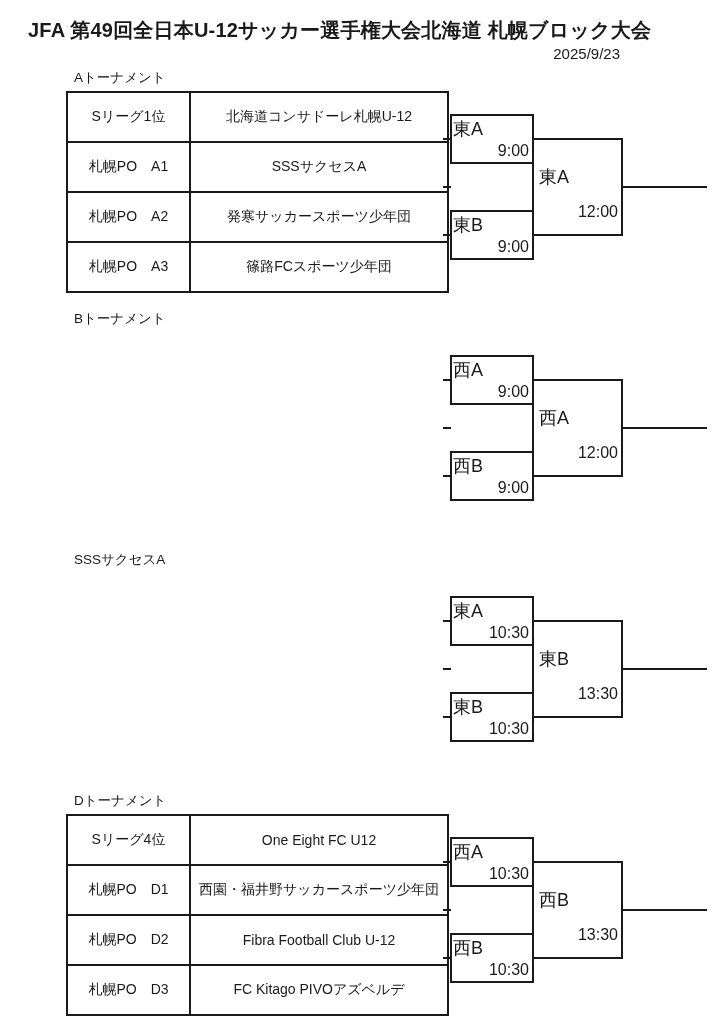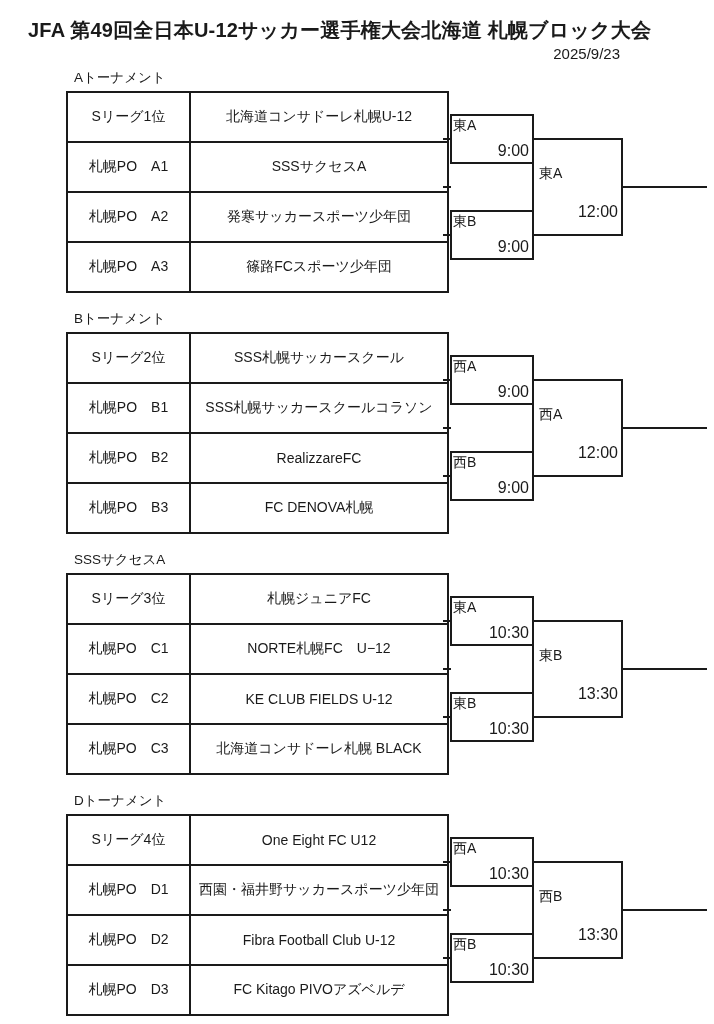--- a/index.html
+++ b/index.html
@@ -18,21 +18,21 @@
   }
   table.teams td{
     border:2px solid #1a1a1a;height:48px;padding:0;
     text-align:center;vertical-align:middle;font-size:14px;
     overflow:hidden;white-space:nowrap;
   }
   td.slot{width:121px;}
   td.team{width:256px;}
   .bracket{position:absolute;left:399px;top:22px;}
   .bracket line,.bracket rect{stroke:#1a1a1a;stroke-width:2;fill:none;}
-  .venue{position:absolute;font-size:14px;white-space:nowrap;}
+  .venue{position:absolute;font-size:18px;white-space:nowrap;}
   .time{position:absolute;font-size:16px;text-align:right;white-space:nowrap;}
   .sf1-venue{left:409px;top:48px;}
   .sf1-time{left:409px;top:73px;width:76px;}
   .sf2-venue{left:409px;top:144px;}
   .sf2-time{left:409px;top:169px;width:76px;}
   .final-venue{left:495px;top:96px;}
   .final-time{left:490px;top:134px;width:84px;}
   .sec-a{top:69px;}
   .sec-b{top:310px;padding-left:36px;}
   .sec-c{top:551px;}
@@ -78,79 +78,39 @@
   <div class="venue sf1-venue">東A</div>
   <div class="time sf1-time">9:00</div>
   <div class="venue sf2-venue">東B</div>
   <div class="time sf2-time">9:00</div>
   <div class="venue final-venue">東A</div>
   <div class="time final-time">12:00</div>
 </section>
 
 <section class="tournament sec-b">
   <div class="sec-label">Bトーナメント</div>
-  <table class="teams">
-    <tbody>
-      <tr>
-        <td class="slot">Sリーグ2位</td>
-        <td class="team">SSS札幌サッカースクール</td>
-      </tr>
-      <tr>
-        <td class="slot">札幌PO　B1</td>
-        <td class="team">SSS札幌サッカースクールコラソン</td>
-      </tr>
-      <tr>
-        <td class="slot">札幌PO　B2</td>
-        <td class="team">RealizzareFC</td>
-      </tr>
-      <tr>
-        <td class="slot">札幌PO　B3</td>
-        <td class="team">FC DENOVA札幌</td>
-      </tr>
-    </tbody>
-  </table>
   <svg class="bracket" width="270" height="192" viewBox="0 0 270 192" shape-rendering="crispEdges">
     <line x1="0" y1="48" x2="8" y2="48"></line>
     <line x1="0" y1="96" x2="8" y2="96"></line>
     <line x1="0" y1="144" x2="8" y2="144"></line>
     <rect x="8" y="24" width="82" height="48"></rect>
     <rect x="8" y="120" width="82" height="48"></rect>
     <rect x="90" y="48" width="89" height="96"></rect>
     <line x1="179" y1="96" x2="264" y2="96"></line>
   </svg>
   <div class="venue sf1-venue">西A</div>
   <div class="time sf1-time">9:00</div>
   <div class="venue sf2-venue">西B</div>
   <div class="time sf2-time">9:00</div>
   <div class="venue final-venue">西A</div>
   <div class="time final-time">12:00</div>
 </section>
 
 <section class="tournament sec-c">
   <div class="sec-label">SSSサクセスA</div>
-  <table class="teams">
-    <tbody>
-      <tr>
-        <td class="slot">Sリーグ3位</td>
-        <td class="team">札幌ジュニアFC</td>
-      </tr>
-      <tr>
-        <td class="slot">札幌PO　C1</td>
-        <td class="team">NORTE札幌FC　U−12</td>
-      </tr>
-      <tr>
-        <td class="slot">札幌PO　C2</td>
-        <td class="team">KE CLUB FIELDS U-12</td>
-      </tr>
-      <tr>
-        <td class="slot">札幌PO　C3</td>
-        <td class="team">北海道コンサドーレ札幌 BLACK</td>
-      </tr>
-    </tbody>
-  </table>
   <svg class="bracket" width="270" height="192" viewBox="0 0 270 192" shape-rendering="crispEdges">
     <line x1="0" y1="48" x2="8" y2="48"></line>
     <line x1="0" y1="96" x2="8" y2="96"></line>
     <line x1="0" y1="144" x2="8" y2="144"></line>
     <rect x="8" y="24" width="82" height="48"></rect>
     <rect x="8" y="120" width="82" height="48"></rect>
     <rect x="90" y="48" width="89" height="96"></rect>
     <line x1="179" y1="96" x2="264" y2="96"></line>
   </svg>
   <div class="venue sf1-venue">東A</div>

